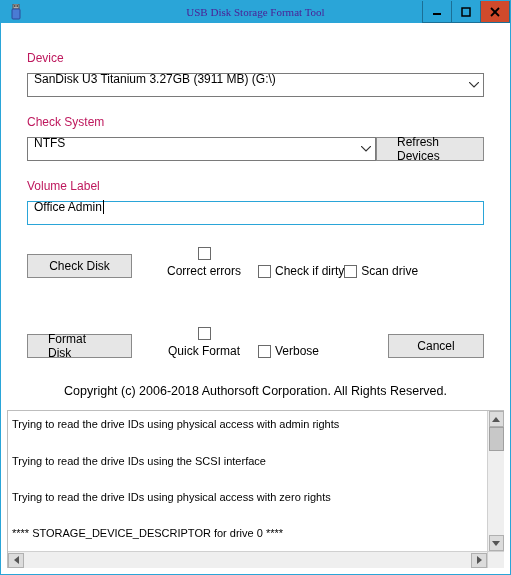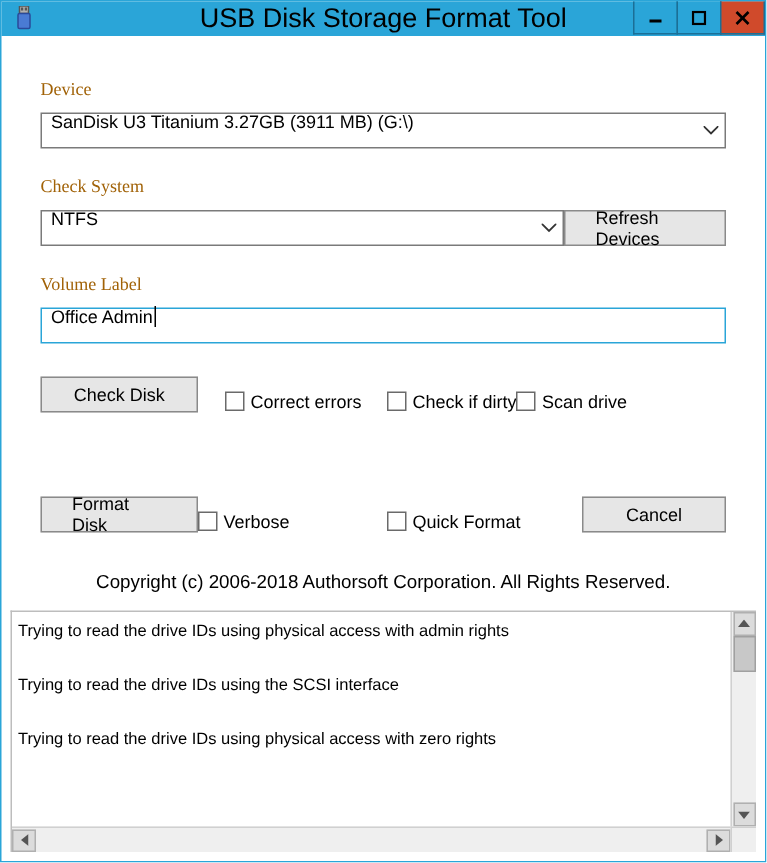--- a/index.html
+++ b/index.html
@@ -28,23 +28,24 @@
   .titlebar .icon {
     width: 18px; height: 18px;
     margin: 0 4px 0 6px;
     display: flex; align-items: center; justify-content: center;
   }
   .titlebar .title {
     flex: 0 0 auto;
     position: absolute;
     left: 50%;
     transform: translateX(-50%);
-    font-size: 18px;
+    font-size: 11px;
     font-weight: 400;
-    color: #000000;
+    color: #4c1d95;
+    font-family: Liberation Serif, serif;
   }
   .winbtns {
     margin-left: auto;
     display: flex;
     height: 100%;
   }
   .winbtn {
     width: 30px;
     height: 22px;
     border: 1px solid #1b6f96;
@@ -60,23 +61,22 @@
   }
   .winbtn.close { background: #d04a2b; color: #000; }
   .content {
     padding: 18px 26px 4px 26px;
     display: flex;
     flex-direction: column;
     gap: 8px;
   }
   .label {
     font-size: 12px;
-    color: #a16207;
+    color: #be185d;
     margin-top: 10px;
-    font-family: Liberation Serif, serif;
   }
   .select, .textinput {
     width: 100%;
     height: 24px;
     border: 1px solid #7a7a7a;
     background: #fff;
     font-family: inherit;
     font-size: 12px;
     padding: 0 20px 12px 6px;
     position: relative;
@@ -206,21 +206,21 @@
   .hscroll .track { flex: 1; height: 15px; }
   .corner {
     position: absolute;
     right: 0; bottom: 0;
     width: 17px; height: 17px;
     background: #efefef;
     border-left: 1px solid #d0d0d0;
     border-top: 1px solid #d0d0d0;
   }
   svg { display: block; }
-  .gap18 { margin-left: 18px; }
+  .gap18 { margin-left: 18px; flex-direction: column; }
 </style>
 </head>
 <body>
 
 <div class="window">
 
   <div class="titlebar">
     <span class="icon">
       <svg width="14" height="16" viewBox="0 0 14 16">
         <rect x="4" y="0" width="6" height="5" fill="#b0b0b0" stroke="#555"></rect>
@@ -292,40 +292,41 @@
         <span>Check if dirty</span>
       </div>
       <div class="chk">
         <span class="box"></span>
         <span>Scan drive</span>
       </div>
     </div>
 
     <div class="chkrow" style="margin-top:8px">
       <div class="btn wide">Format Disk</div>
+      <div class="chk gap18">
+        <span class="box"></span>
+        <span>Quick Format</span>
+      </div>
       <div class="chk">
         <span class="box"></span>
         <span>Verbose</span>
-      </div>
-      <div class="chk gap18">
-        <span class="box"></span>
-        <span>Quick Format</span>
       </div>
       <div class="spacer"></div>
       <div class="btn right">Cancel</div>
     </div>
 
     <div class="copyright">Copyright (c) 2006-2018 Authorsoft Corporation. All Rights Reserved.</div>
   </div>
 
   <div class="logarea">
     <div class="logbody">
       <p>Trying to read the drive IDs using physical access with admin rights</p>
       <p>Trying to read the drive IDs using the SCSI interface</p>
       <p>Trying to read the drive IDs using physical access with zero rights</p>
+      <p style="margin-bottom:4px">**** STORAGE_DEVICE_DESCRIPTOR for drive 0 ****</p>
     </div>
     <div class="vscroll">
       <div class="arrow">
         <svg width="8" height="5">
             <path d="M4 0 L8 5 L0 5 Z" fill="#555"></path>
           </svg>
       </div>
       <div class="thumb"></div>
       <div class="track"></div>
       <div class="arrow">

